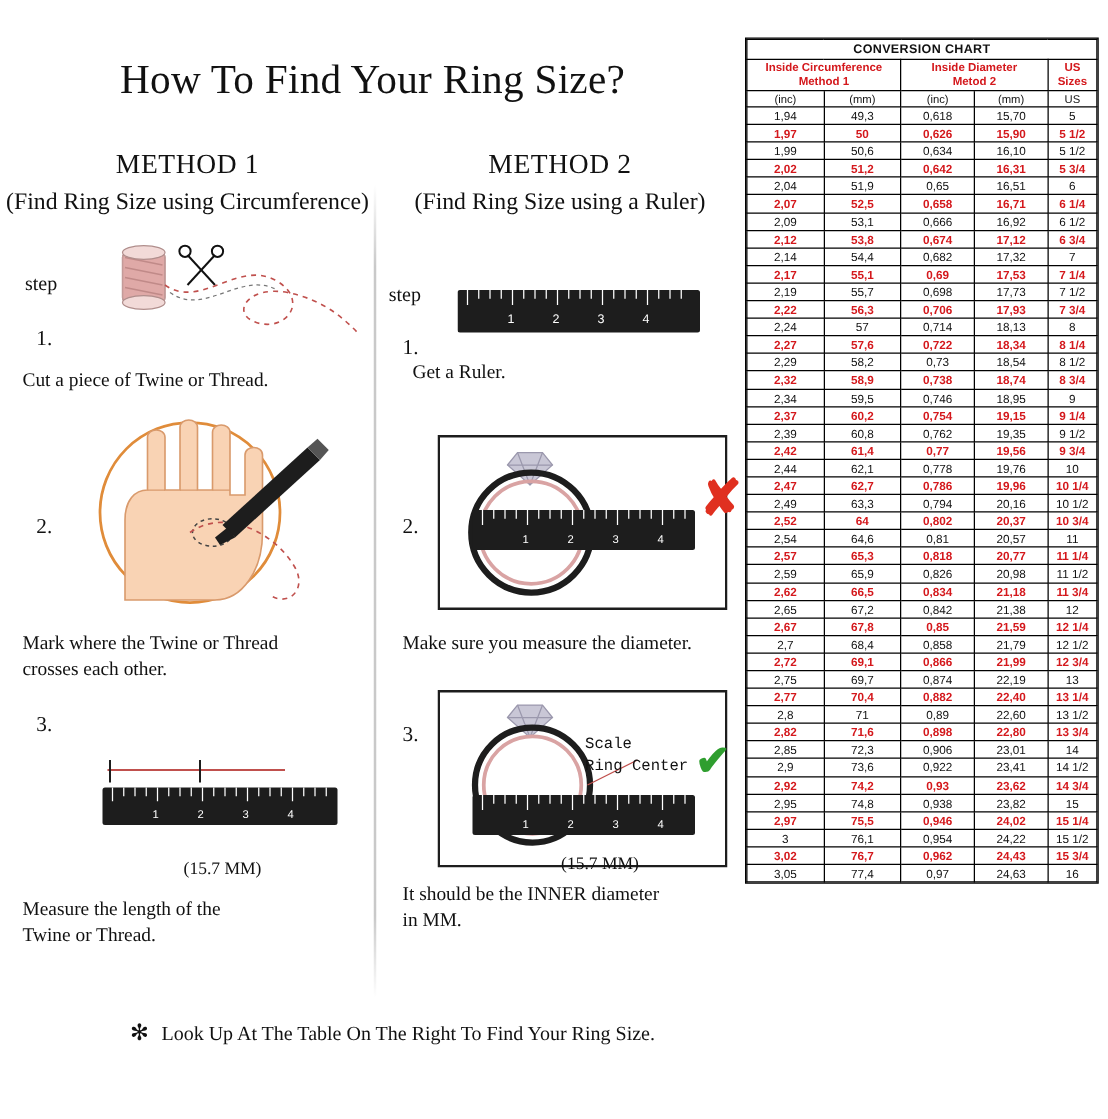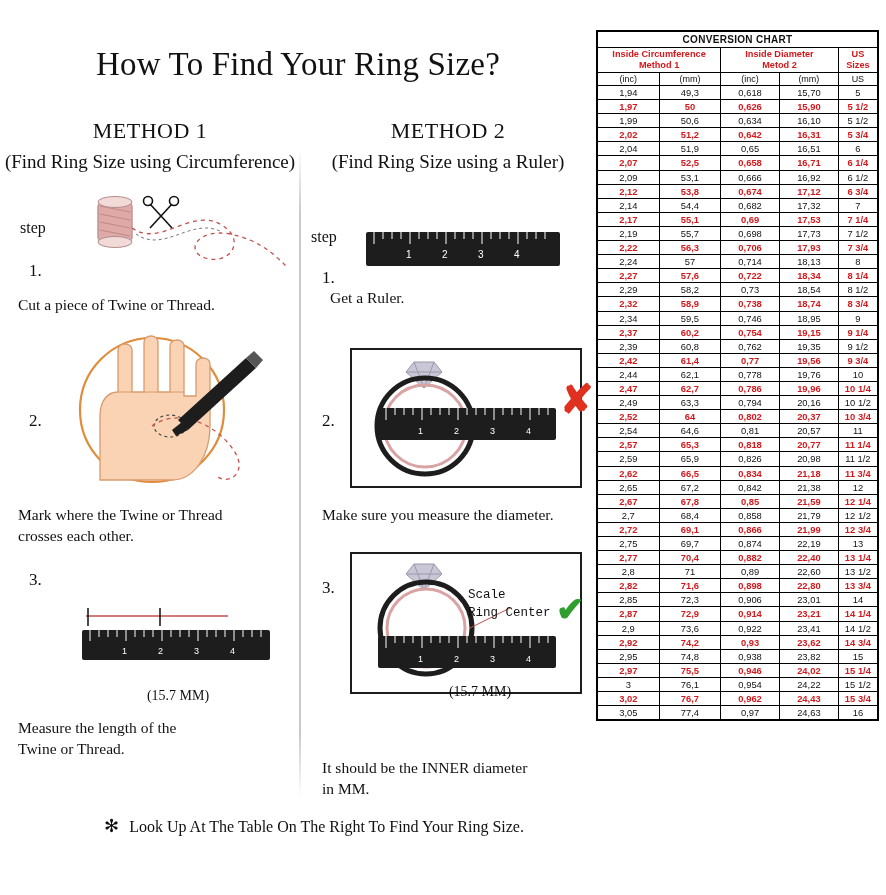--- a/index.html
+++ b/index.html
@@ -433,21 +433,21 @@
         </g>
 
         <path d="M120 76 L160 56" stroke="#c0504d" stroke-width="1" fill="none"></path>
       </svg>
     </div>
 
     <div class="scalelabel" style="left:468px; top:586px; white-space:pre;">Scale<br>Ring Center</div>
     <div class="greencheck" style="left:556px; top:592px;">✔</div>
     <div class="mmlabel" style="left:420px; top:684px; width:120px;">(15.7 MM)</div>
 
-    <div class="cap" style="left:322px; top:758px; width:262px;">It should be the INNER diameter<br>in MM.</div>
+    <div class="cap" style="left:322px; top:706px; width:262px;">It should be the INNER diameter<br>in MM.</div>
 
     <div class="footnote">
       <span class="star">✻</span><span>Look Up At The Table On The Right To Find Your Ring Size.</span>
     </div>
   </div>
 
   <div class="tablewrap">
     <table class="conv">
       <colgroup>
           <col class="c1">
@@ -730,27 +730,20 @@
             <td>22,80</td>
             <td>13 3/4</td>
           </tr>
           <tr>
             <td>2,85</td>
             <td>72,3</td>
             <td>0,906</td>
             <td>23,01</td>
             <td>14</td>
           </tr>
-          <tr class="red">
-            <td>2,87</td>
-            <td>72,9</td>
-            <td>0,914</td>
-            <td>23,21</td>
-            <td>14 1/4</td>
-          </tr>
           <tr>
             <td>2,9</td>
             <td>73,6</td>
             <td>0,922</td>
             <td>23,41</td>
             <td>14 1/2</td>
           </tr>
           <tr class="red">
             <td>2,92</td>
             <td>74,2</td>

